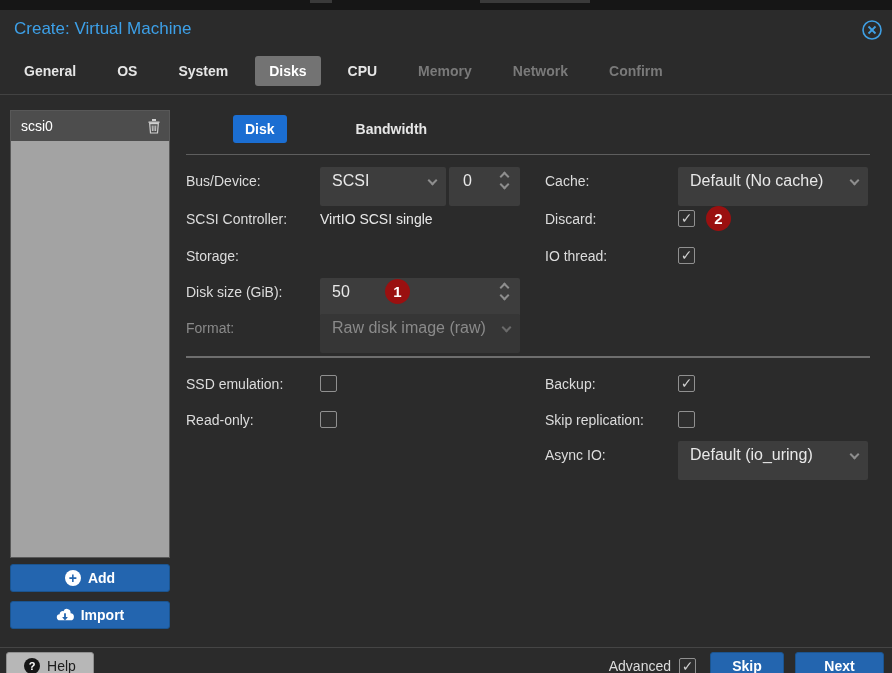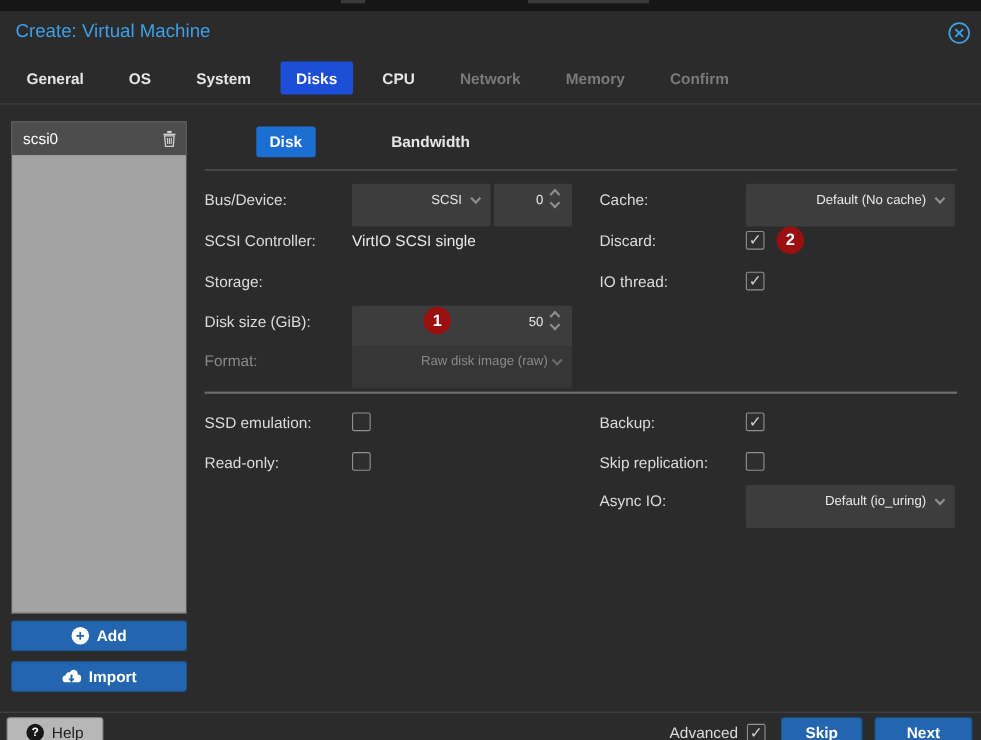--- a/index.html
+++ b/index.html
@@ -10,21 +10,21 @@
 
   #dialog { position:absolute; left:0; top:10px; width:892px; height:669px; background:#2b2b2b; }
 
   
   .title { position:absolute; left:14px; top:9px; font-size:17px; color:#3da0e8; }
   .close-btn { position:absolute; right:9px; top:9px; width:22px; height:22px; cursor:pointer; }
 
   
   .tabs { position:absolute; left:10px; top:46px; display:flex; }
   .tab { font-size:14px; font-weight:bold; color:#e6e6e6; line-height:30px; padding:0 14px; margin-right:13px; border-radius:3px; cursor:pointer; }
-  .tab.active { background:#1d4ed8; color:#fff; }
+  .tab.active { background:#737373; color:#fff; }
   .tab.disabled { color:#7a7a7a; }
   .hdiv { position:absolute; left:0; top:84px; width:892px; height:1px; background:#424242; }
 
   
   .side-list { position:absolute; left:10px; top:100px; width:160px; height:448px; border:1px solid #585858; background:#a3a3a3; }
   .side-item { display:flex; align-items:center; height:30px; background:#4d4d4d; color:#fff; font-size:14px; padding:0 8px 0 10px; }
   .side-item .lbl { flex:1; }
   .side-btn { position:absolute; left:10px; width:160px; height:28px; background:#2365af; border:1px solid #1b548f;
               border-radius:3px; color:#fff; font-size:14px; font-weight:bold; display:flex; align-items:center; justify-content:center; gap:7px; cursor:pointer; }
   .add-btn { top:554px; }
@@ -36,22 +36,22 @@
   .subtabs { position:absolute; left:186px; top:105px; display:flex; }
   .subtab { font-size:14px; font-weight:bold; color:#e6e6e6; line-height:28px; padding:0 12px; margin-right:10px; border-radius:3px; cursor:pointer;margin-left:47px; }
   .subtab.active { background:#1b6ed2; color:#fff; }
   .subdiv { position:absolute; left:186px; top:144px; width:684px; height:1px; background:#5e5e5e; }
   .sep2 { position:absolute; left:186px; top:346px; width:684px; height:2px; background:#6e6e6e; }
 
   
   .flabel { position:absolute; font-size:14px; color:#dcdcdc; line-height:28px; }
   .flabel.disabled { color:#8a8a8a; }
   .ftext { position:absolute; font-size:14px; color:#e8e8e8; line-height:28px; }
-  .field { position:absolute; height:39px; background:#3d3d3d; border-radius:2px; font-size:12px; color:#e8e8e8;
-           line-height:28px; padding:0 26px 0 12px; white-space:nowrap; overflow:hidden; cursor:pointer;text-align:right; }
+  .field { position:absolute; height:39px; background:#3d3d3d; border-radius:2px; font-size:16px; color:#e8e8e8;
+           line-height:28px; padding:0 26px 0 12px; white-space:nowrap; overflow:hidden; cursor:pointer; }
   .field.disabled { color:#8a8a8a; background:#363636; cursor:default; }
   .chev-down { position:absolute; right:10px; top:10px; width:7px; height:7px;
                border-right:2px solid #8e8e8e; border-bottom:2px solid #8e8e8e; transform:rotate(45deg); }
   .field.disabled .chev-down { border-color:#6a6a6a; }
   .spinner { position:absolute; right:8px; top:0; width:12px; height:28px; }
   .spin-up, .spin-down { position:absolute; left:1px; width:7px; height:7px; border-right:2px solid #8e8e8e; border-bottom:2px solid #8e8e8e; cursor:pointer; }
   .spin-up { top:6px; transform:rotate(-135deg); }
   .spin-down { top:14px; transform:rotate(45deg); }
 
   .checkbox { position:absolute; width:17px; height:17px; border:1px solid #909090; border-radius:2px; background:#2e2e2e;
@@ -94,22 +94,22 @@
         <line x1="14.5" y1="7.5" x2="7.5" y2="14.5" stroke="#3f9fe3" stroke-width="1.8"></line>
       </svg>
     </div>
 
     <div class="tabs">
       <div class="tab">General</div>
       <div class="tab">OS</div>
       <div class="tab">System</div>
       <div class="tab active">Disks</div>
       <div class="tab">CPU</div>
+      <div class="tab disabled">Memory</div>
       <div class="tab disabled">Network</div>
-      <div class="tab disabled">Memory</div>
       <div class="tab disabled">Confirm</div>
     </div>
     <div class="hdiv"></div>
 
     <div class="side-list">
       <div class="side-item">
         <span class="lbl">scsi0</span>
         <svg width="14" height="16" viewBox="0 0 14 16">
           <rect x="1.5" y="3.5" width="11" height="1.4" fill="#d0d0d0"></rect>
           <rect x="5" y="1" width="4" height="2" fill="#d0d0d0"></rect>

